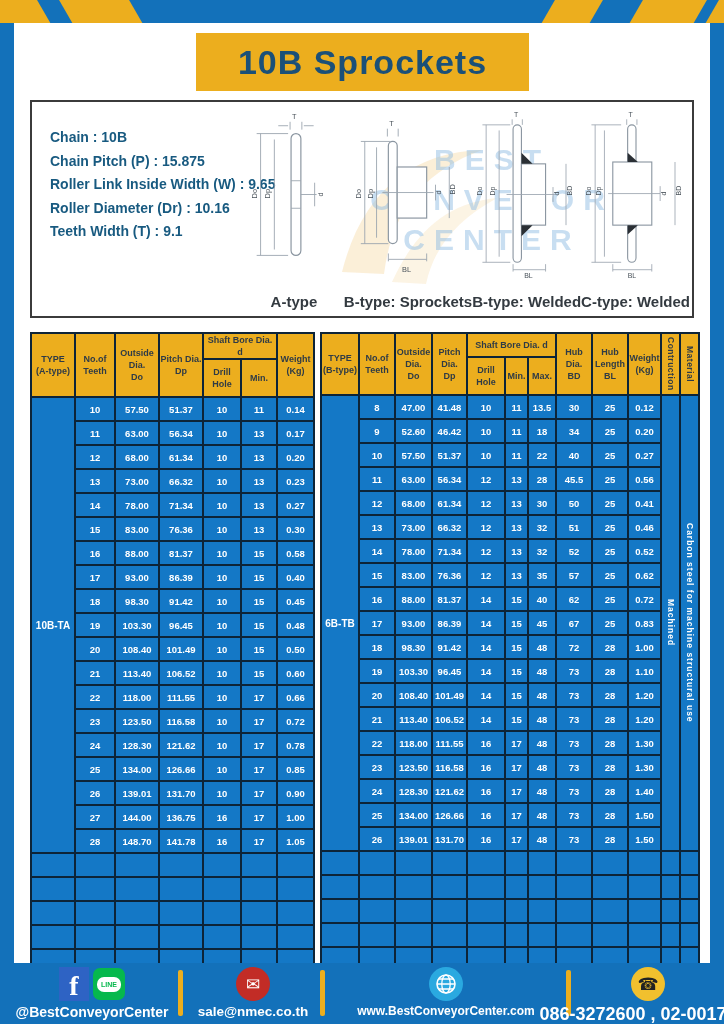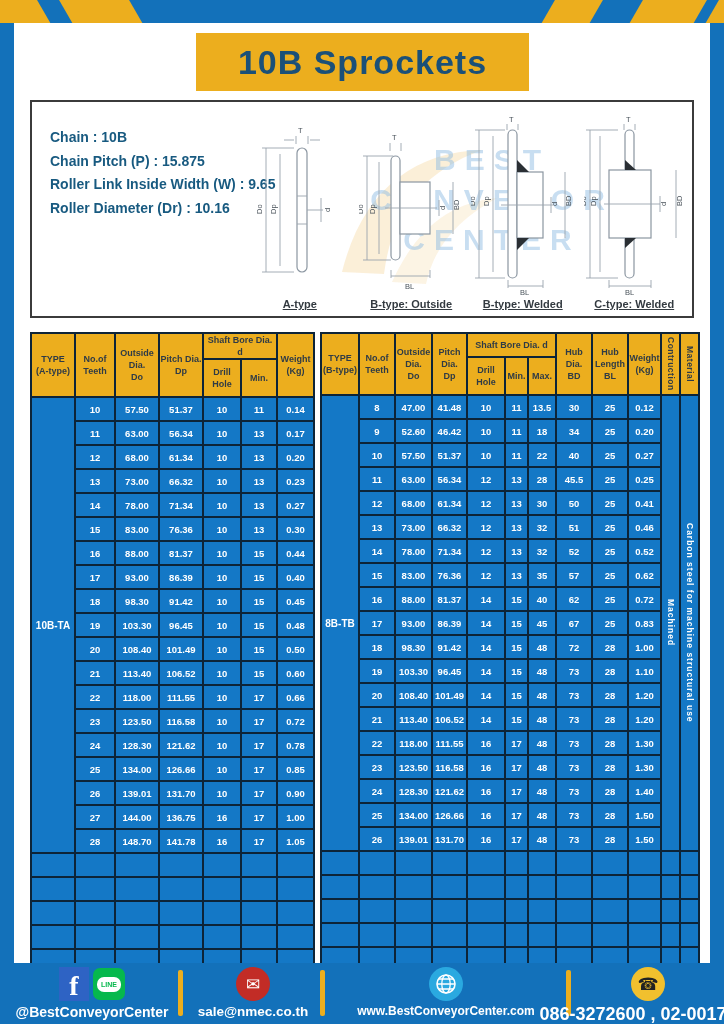--- a/index.html
+++ b/index.html
@@ -21,21 +21,21 @@
   
   .spec-box{position:absolute;left:30px;top:100px;width:664px;height:218px;background:#fff;border:2px solid #3b3b3b;box-sizing:border-box;}
   .spec-lines{position:absolute;left:18px;top:24px;width:230px;}
   .spec-line{font-size:14px;font-weight:bold;color:var(--spec-text,#185a80);line-height:23.5px;white-space:nowrap;}
   .watermark{position:absolute;left:270px;top:38px;width:380px;text-align:center;color:rgba(140,185,225,0.48);
     font-weight:bold;font-size:30px;letter-spacing:9px;line-height:40px;pointer-events:none;z-index:1;}
   .wm-swirl{position:absolute;left:290px;top:30px;z-index:0;opacity:0.35;}
   .diagrams{position:absolute;left:212px;top:8px;width:446px;height:200px;display:flex;z-index:2;}
   .diagram{flex:1;display:flex;flex-direction:column;align-items:center;justify-content:flex-end;}
   .diagram svg{display:block;}
-  .diagram-label{font-size:11px;font-weight:bold;color:#333a40;margin-top:2px;white-space:nowrap;text-decoration:underline;}
+  .diagram-label{font-size:15px;font-weight:bold;color:#333a40;margin-top:14px;white-space:nowrap;}
   .dim-text{font-size:7.5px;fill:#49525a;font-family:"Liberation Sans",sans-serif;}
   .dim-line{stroke:#9aa4ae;stroke-width:0.9;fill:none;}
   .body-line{stroke:#8b96a1;stroke-width:1.2;fill:#ffffff;}
   .weld{fill:#2a2f34;}
 
   
   table.blue-table{border-collapse:collapse;table-layout:fixed;position:absolute;}
   .blue-table th,.blue-table td{border:2px solid var(--grid,#0d2438);padding:0;margin:0;}
   .blue-table th{background:var(--yellow,#ecae1e);color:var(--header-text,#2f3b46);font-size:9px;font-weight:bold;
     text-align:center;white-space:pre-line;line-height:1.35;}
@@ -90,20 +90,21 @@
       <div>BEST</div>
       <div>CONVEYOR</div>
       <div>CENTER</div>
     </div>
 
     <div class="spec-lines">
       <div class="spec-line">Chain  :  10B</div>
       <div class="spec-line">Chain Pitch (P)  :  15.875</div>
       <div class="spec-line">Roller Link Inside Width (W) : 9.65</div>
       <div class="spec-line">Roller Diameter (Dr)  : 10.16</div>
+      <div class="spec-line">Teeth Width (T)  :  9.1</div>
     </div>
 
     <div class="diagrams">
 
       <div class="diagram">
         <svg width="92" height="172" viewBox="0 0 92 172">
           <text class="dim-text" x="44" y="9">T</text>
           <path class="dim-line" d="M42 12 v8 M54 12 v8 M30 16 h10 M56 16 h10"></path>
           <rect class="body-line" x="43" y="24" width="10" height="124" rx="5"></rect>
           <path class="dim-line" d="M43 72 h10 M43 100 h10"></path>
@@ -128,21 +129,21 @@
           <text class="dim-text" transform="rotate(-90 4 90)" x="4" y="90">Do</text>
           <path class="dim-line" d="M20 38 v92"></path>
           <text class="dim-text" transform="rotate(-90 16 90)" x="16" y="90">Dp</text>
           <path class="dim-line" d="M80 76 v16"></path>
           <text class="dim-text" transform="rotate(-90 86 86)" x="86" y="86">d</text>
           <path class="dim-line" d="M94 58 v52"></path>
           <text class="dim-text" transform="rotate(-90 100 86)" x="100" y="86">BD</text>
           <path class="dim-line" d="M32 152 h39 M32 146 v8 M71 146 v8"></path>
           <text class="dim-text" x="46" y="165">BL</text>
         </svg>
-        <div class="diagram-label">B-type: Outside</div>
+        <div class="diagram-label">B-type: Sprockets</div>
       </div>
 
       <div class="diagram">
         <svg width="104" height="182" viewBox="0 0 104 182">
           <text class="dim-text" x="38" y="8">T</text>
           <path class="dim-line" d="M36 10 v6 M47 10 v6"></path>
           <rect class="body-line" x="37" y="16" width="9" height="148" rx="4.5"></rect>
           <rect class="body-line" x="46" y="58" width="26" height="66"></rect>
           <path class="weld" d="M46 58 L46 46 L58 58 Z"></path>
           <path class="weld" d="M46 124 L46 136 L58 124 Z"></path>
@@ -265,21 +266,21 @@
           <td class="data">10</td>
           <td class="data">13</td>
           <td class="data">0.30</td>
         </tr>
         <tr>
           <td class="data">16</td>
           <td class="data">88.00</td>
           <td class="data">81.37</td>
           <td class="data">10</td>
           <td class="data">15</td>
-          <td class="data">0.44</td>
+          <td class="data">0.58</td>
         </tr>
         <tr>
           <td class="data">17</td>
           <td class="data">93.00</td>
           <td class="data">86.39</td>
           <td class="data">10</td>
           <td class="data">15</td>
           <td class="data">0.40</td>
         </tr>
         <tr>
@@ -465,21 +466,21 @@
         <th rowspan="2" class="vert-h">Material</th>
       </tr>
       <tr style="height:38px;">
         <th>Drill Hole</th>
         <th>Min.</th>
         <th>Max.</th>
       </tr>
     </thead>
     <tbody id="tbody-b">
         <tr>
-          <td class="type-cell" rowspan="19">8B-TB</td>
+          <td class="type-cell" rowspan="19">6B-TB</td>
           <td class="data">8</td>
           <td class="data">47.00</td>
           <td class="data">41.48</td>
           <td class="data">10</td>
           <td class="data">11</td>
           <td class="data">13.5</td>
           <td class="data">30</td>
           <td class="data">25</td>
           <td class="data">0.12</td>
           <td class="vert" rowspan="19">Machined</td>
@@ -509,21 +510,21 @@
         </tr>
         <tr>
           <td class="data">11</td>
           <td class="data">63.00</td>
           <td class="data">56.34</td>
           <td class="data">12</td>
           <td class="data">13</td>
           <td class="data">28</td>
           <td class="data">45.5</td>
           <td class="data">25</td>
-          <td class="data">0.25</td>
+          <td class="data">0.56</td>
         </tr>
         <tr>
           <td class="data">12</td>
           <td class="data">68.00</td>
           <td class="data">61.34</td>
           <td class="data">12</td>
           <td class="data">13</td>
           <td class="data">30</td>
           <td class="data">50</td>
           <td class="data">25</td>

